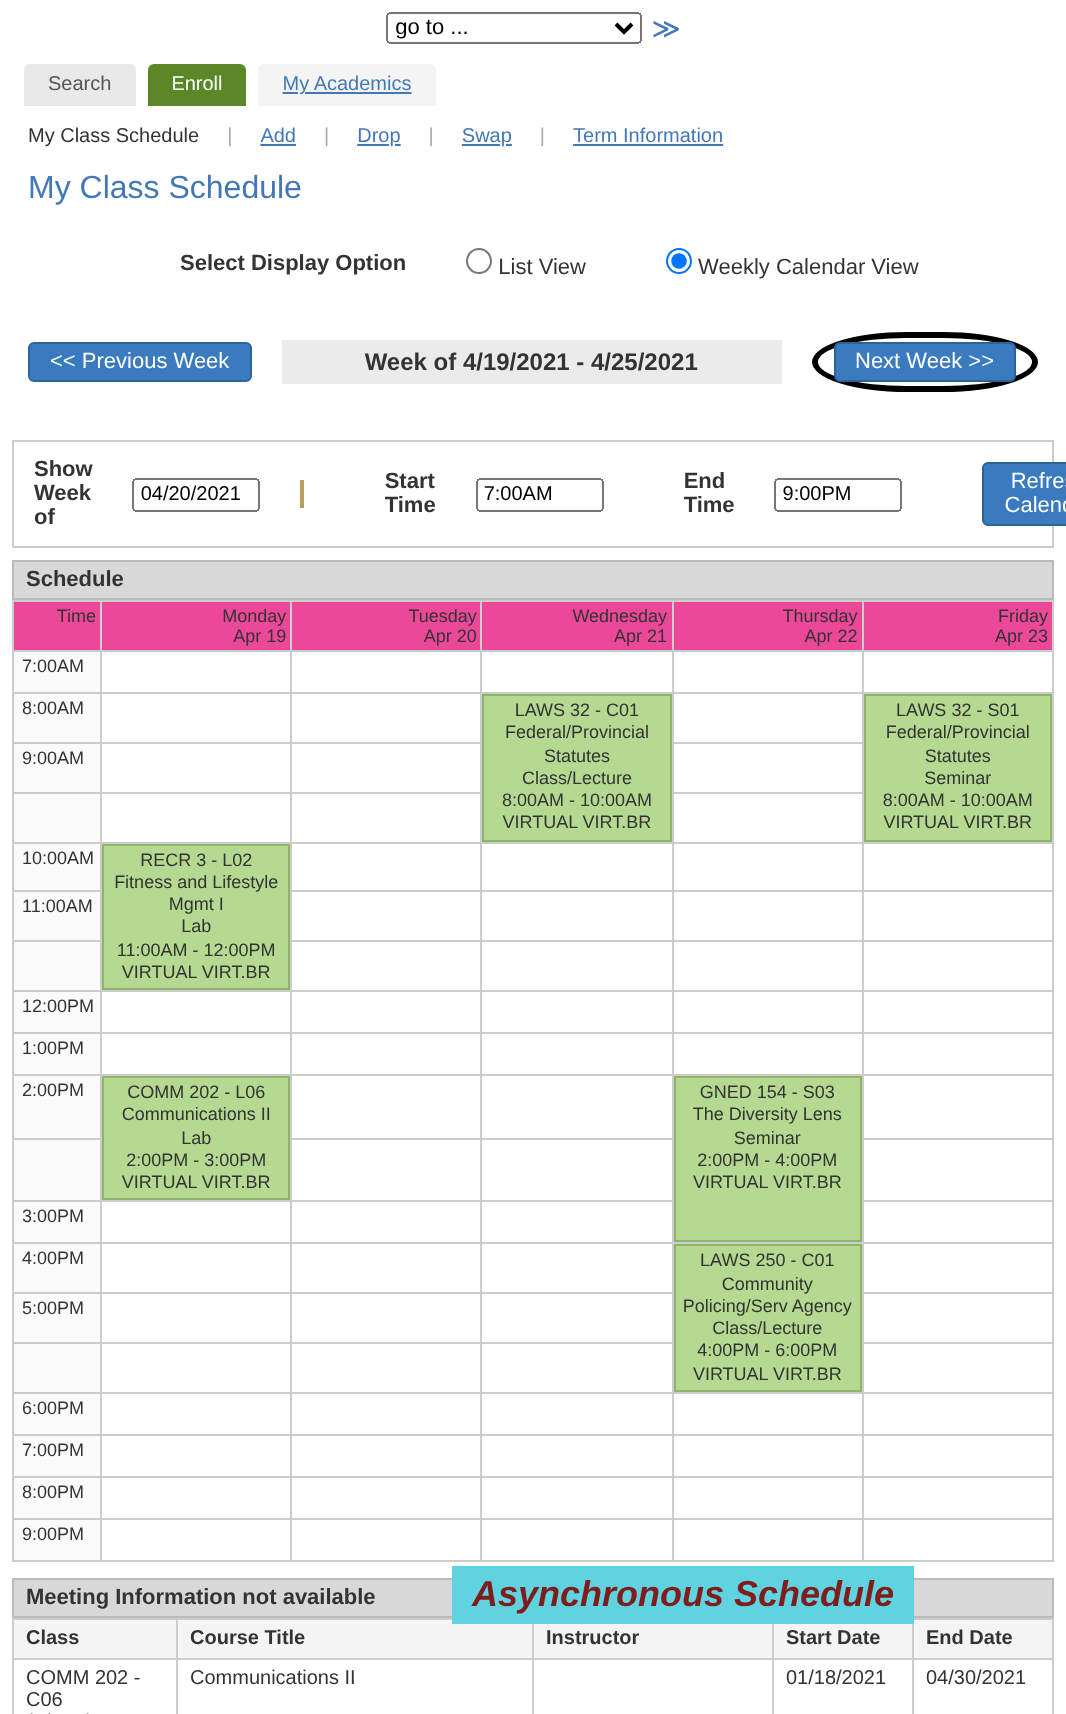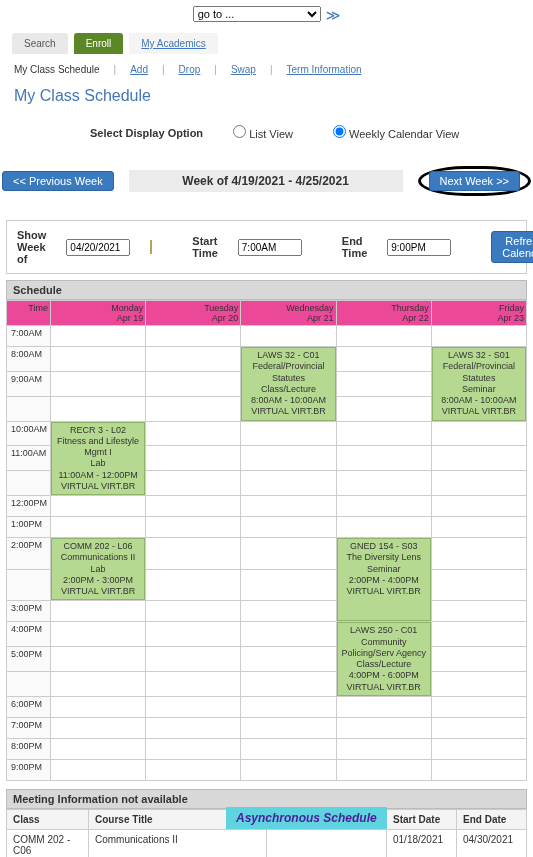--- a/index.html
+++ b/index.html
@@ -13,21 +13,21 @@
   .tab.active { background: #5c8727; color: #fff; }
   .tab.plain { background: #f4f4f4; color: #4277b8; text-decoration: underline; }
   .subnav { display: flex; gap: 0; padding: 6px 12px; font-size: 10px; align-items: center; }
   .subnav a { color: #4277b8; text-decoration: underline; padding: 0 2px; cursor: pointer; }
   .subnav .sep { color: #aaa; padding: 0 12px; }
   .subnav .current { color: #333; padding: 0 2px; }
   h1 { font-size: 16px; font-weight: normal; color: #4277b8; padding: 6px 14px 10px; }
   .display-opt { display: flex; align-items: center; gap: 30px; padding: 10px 0 10px 90px; font-size: 11px; }
   .display-opt label { font-weight: bold; }
   .radio-group { display: flex; gap: 40px; }
-  .week-nav { display: flex; align-items: center; gap: 15px; padding: 16px 2px 8px; }
+  .week-nav { display: flex; align-items: center; gap: 15px; padding: 16px 14px 8px; }
   .btn-blue { background: #3a7bbf; color: #fff; border: 1px solid #2d639c; padding: 3px 10px; font-size: 11px; border-radius: 3px; cursor: pointer; }
   .week-label { flex: 1; text-align: center; background: #ebebeb; padding: 4px 0; font-weight: bold; font-size: 12px; }
   .next-wrap { border: 3px solid #000; border-radius: 50%/60%; padding: 2px 8px; display: inline-flex; }
   .filter-row { border: 1px solid #ccc; margin: 16px 6px 6px; padding: 8px 10px; display: flex; align-items: center; gap: 20px; font-size: 11px; }
   .filter-row label { font-weight: bold; }
   .filter-row input[type=text] { width: 64px; font-size: 10px; padding: 1px 2px; }
   .cal-icon { width: 14px; height: 14px; background: #f3e8c8; border: 1px solid #b8a060; display: inline-block; vertical-align: middle; cursor: pointer; }
   .filter-row .spacer { flex: 1; }
 
   .schedule { margin: 0 6px; }
@@ -38,21 +38,21 @@
   table.cal th .day { display: block; }
   table.cal th .date { display: block; }
   .time-col { width: 44px; }
   table.cal td.time { background: #fafafa; text-align: left; padding: 2px 4px; font-size: 9px; }
   table.cal td { height: 21px; padding: 0; }
   .event { background: #b5d991; border: 1px solid #8fb56a; color: #333; text-align: center; padding: 2px 1px; font-size: 9px; line-height: 1.25; height: 100%; }
   .event div { margin: 0; }
 
   .meeting { margin: 8px 6px 0; position: relative; }
   .meet-title { background: #d8d8d8; border: 1px solid #bbb; padding: 3px 6px; font-weight: bold; font-size: 11px; }
-  .async-badge { position: absolute; top: -6px; left: 220px; background: #5fd3e0; padding: 4px 10px; font-weight: bold; font-style: italic; font-size: 12px; color: #4c1d95; margin-top: 24px; }
+  .async-badge { position: absolute; top: -6px; left: 220px; background: #5fd3e0; padding: 4px 10px; font-weight: bold; font-style: italic; font-size: 18px; color: #7f1d1d; }
   table.meet { width: 100%; border-collapse: collapse; }
   table.meet th, table.meet td { border: 1px solid #ccc; font-size: 10px; padding: 4px 6px; text-align: left; vertical-align: top; }
   table.meet th { background: #f4f4f4; font-weight: bold; }
   .class-col { width: 82px; }
   .inst-col { width: 120px; }
   .date-col { width: 70px; }
 </style>
 </head>
 <body>
 

